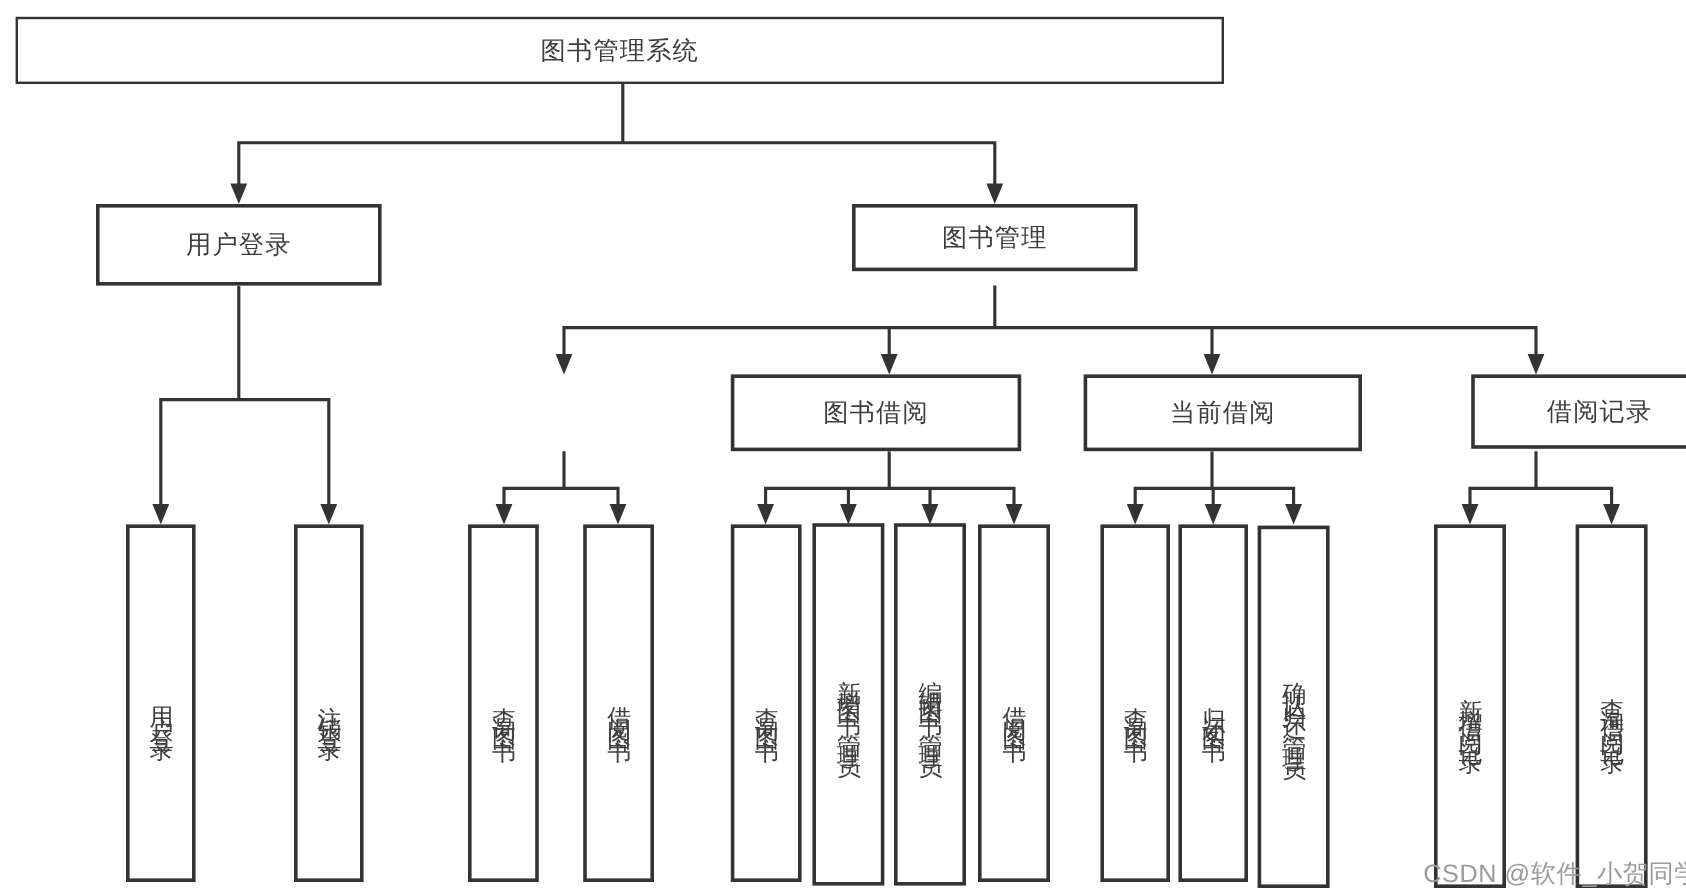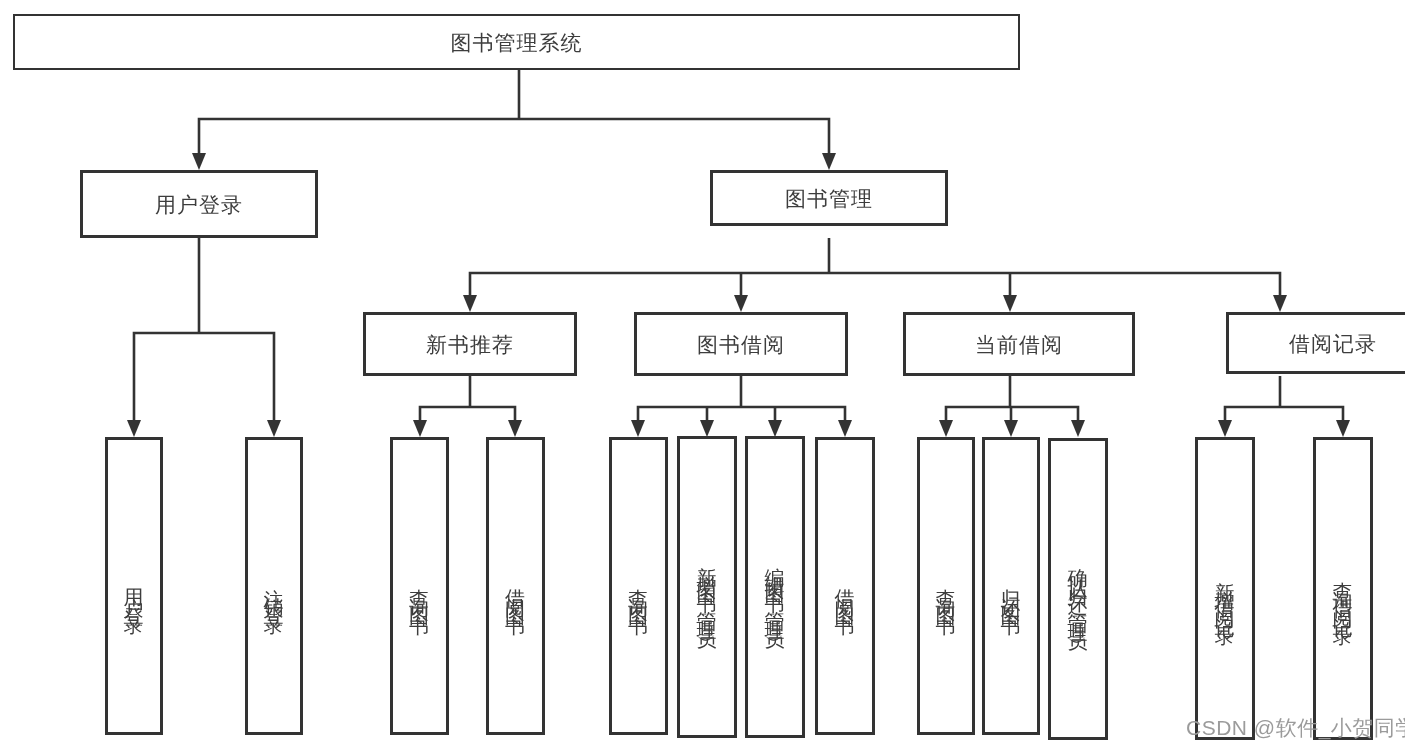--- a/index.html
+++ b/index.html
@@ -82,24 +82,21 @@
     <span>图书管理系统</span>
   </div>
 
   <div class="hbox" style="left:80px;top:170px;width:238px;height:68px">
     <span>用户登录</span>
   </div>
   <div class="hbox" style="left:710px;top:170px;width:238px;height:56px">
     <span>图书管理</span>
   </div>
 
-  <div class="hbox" style="left:363px;top:312px;width:214px;height:64px">
-    <span>新书推荐</span>
-  </div>
-  <div class="hbox" style="left:634px;top:312px;width:214px;height:64px">
+  <div class="hbox" style="left:609px;top:312px;width:242px;height:64px">
     <span>图书借阅</span>
   </div>
   <div class="hbox" style="left:903px;top:312px;width:232px;height:64px">
     <span>当前借阅</span>
   </div>
   <div class="hbox" style="left:1226px;top:312px;width:214px;height:62px">
     <span>借阅记录</span>
   </div>
 
   <div class="vbox" style="left:105px;top:437px;width:58px;height:298px">

